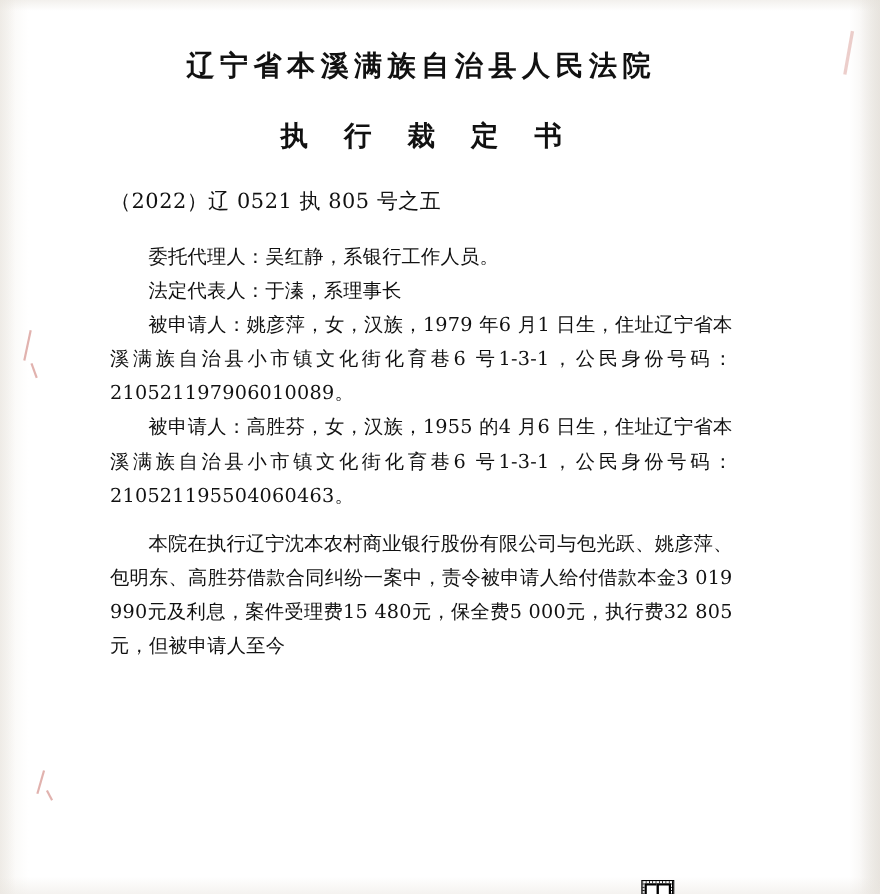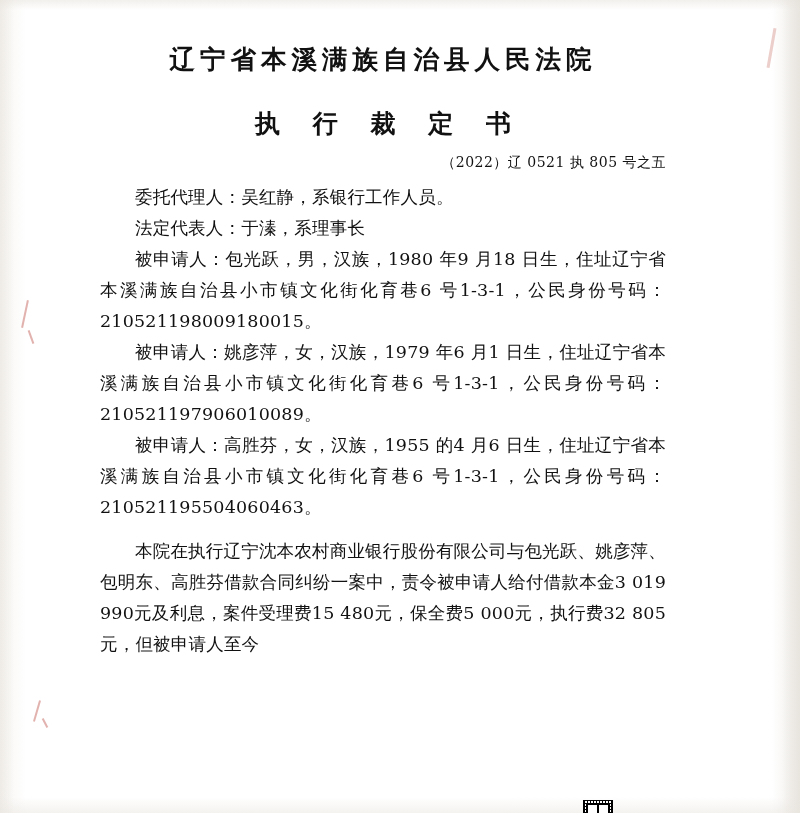--- a/index.html
+++ b/index.html
@@ -69,28 +69,28 @@
     white-space: nowrap;
     margin: 0 0 30px 0;
     font-family: Liberation Mono, monospace;
   }
 
   .doc-subtitle {
     font-size: 25px;
     font-weight: bold;
     letter-spacing: 12px;
     text-align: center;
-    margin: 0 0 14px 0;
+    margin: 0 0 30px 0;
     text-indent: 12px;
   }
 
   .doc-case-no {
-    font-size: 14px;
-    text-align: right;
-    margin: 0 0 10px 0;
+    font-size: 19px;
+    text-align: left;
+    margin: 0 0 23px 0;
     letter-spacing: .5px;
   }
 
   p.body-para {
     font-size: 17.5px;
     line-height: 31px;
     margin: 0;
     text-align: justify;
     text-justify: inter-ideograph;
     text-indent: 2em;
@@ -160,21 +160,20 @@
   <div class="margin-mark mark-d"></div>
   <div class="margin-mark mark-e"></div>
 
   <div class="content">
     <h1 class="doc-title">辽宁省本溪满族自治县人民法院</h1>
     <h2 class="doc-subtitle">执 行 裁 定 书</h2>
     <div class="doc-case-no">（2022）辽 0521 执 805 号之五</div>
 
     <p class="body-para">委托代理人：吴红静，系银行工作人员。</p>
     <p class="body-para">法定代表人：于溱，系理事长</p>
-    <p class="body-para">被申请人：包光跃，男，汉族，1980 年9 月18 日生，住址辽宁省本溪满族自治县小市镇文化街化育巷6 号1-3-1，公民身份号码：210521198009180015。</p>
     <p class="body-para">被申请人：姚彦萍，女，汉族，1979 年6 月1 日生，住址辽宁省本溪满族自治县小市镇文化街化育巷6 号1-3-1，公民身份号码：210521197906010089。</p>
     <p class="body-para">被申请人：高胜芬，女，汉族，1955 的4 月6 日生，住址辽宁省本溪满族自治县小市镇文化街化育巷6 号1-3-1，公民身份号码：210521195504060463。</p>
     <div class="spacer-para"></div>
     <p class="body-para">本院在执行辽宁沈本农村商业银行股份有限公司与包光跃、姚彦萍、包明东、高胜芬借款合同纠纷一案中，责令被申请人给付借款本金3 019 990元及利息，案件受理费15 480元，保全费5 000元，执行费32 805元，但被申请人至今</p>
   </div>
 
   <div class="footer">
     <div class="qr"></div>
 
   </div>

